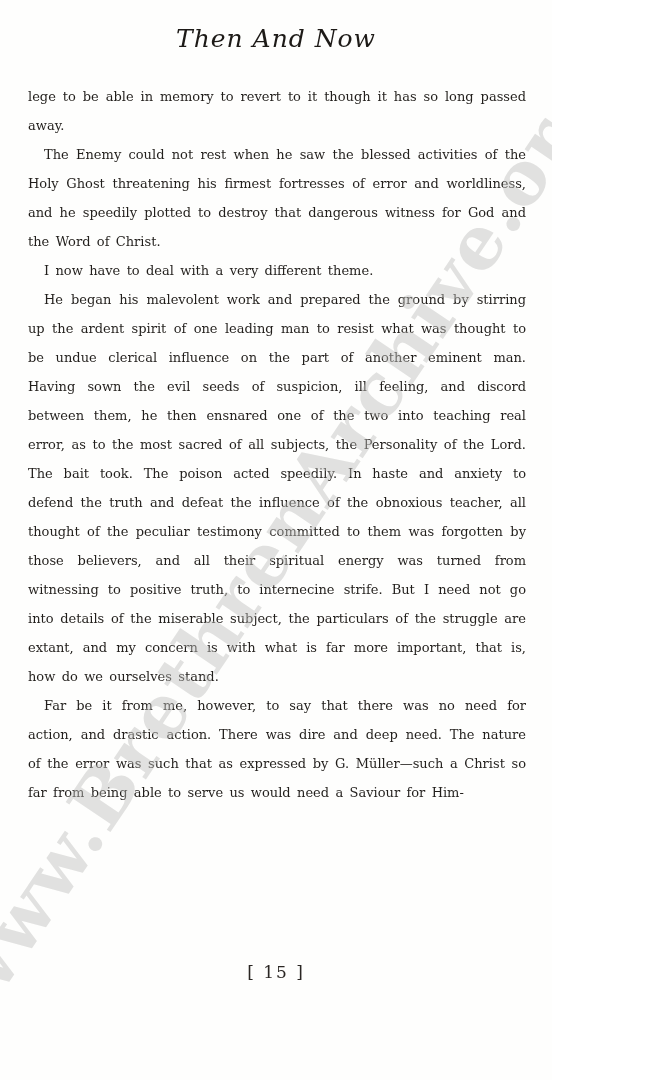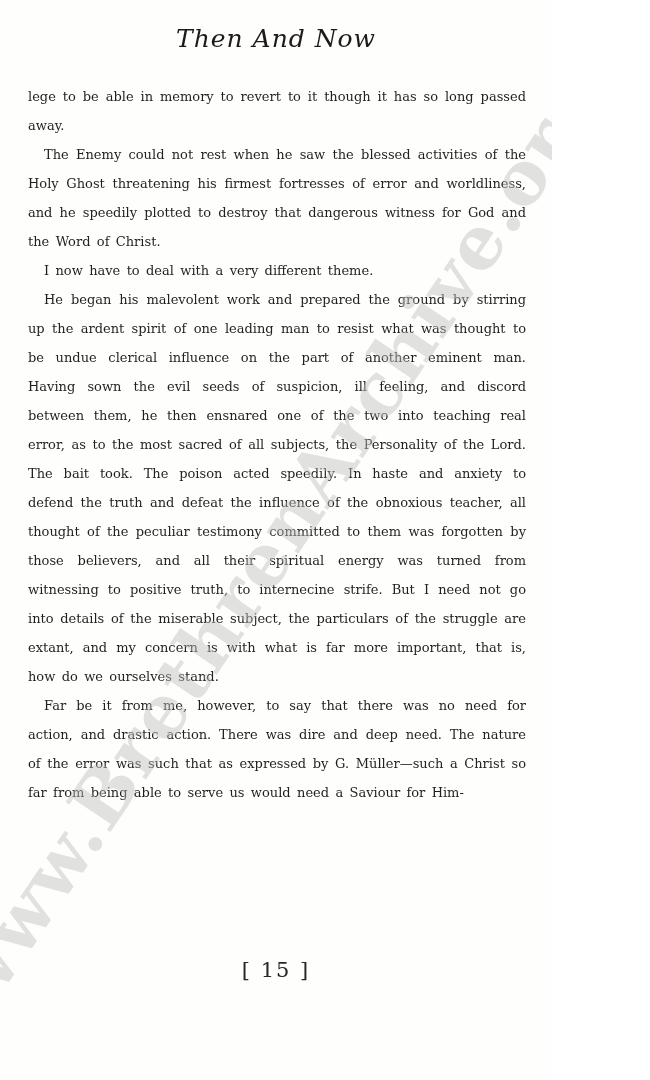--- a/index.html
+++ b/index.html
@@ -44,21 +44,21 @@
   }
   .para.indent {
     text-indent: 16px;
   }
   .page-number {
     position: absolute;
     bottom: 98px;
     left: 0;
     right: 0;
     text-align: center;
-    font-size: 21px;
+    font-size: 17px;
     letter-spacing: 2px;
     color: #2a2623;
   }
   .watermark {
     position: absolute;
     left: 50%;
     top: 50%;
     transform: translate(-50%, -50%) rotate(-56deg);
     transform-origin: center center;
     font-size: 74px;

